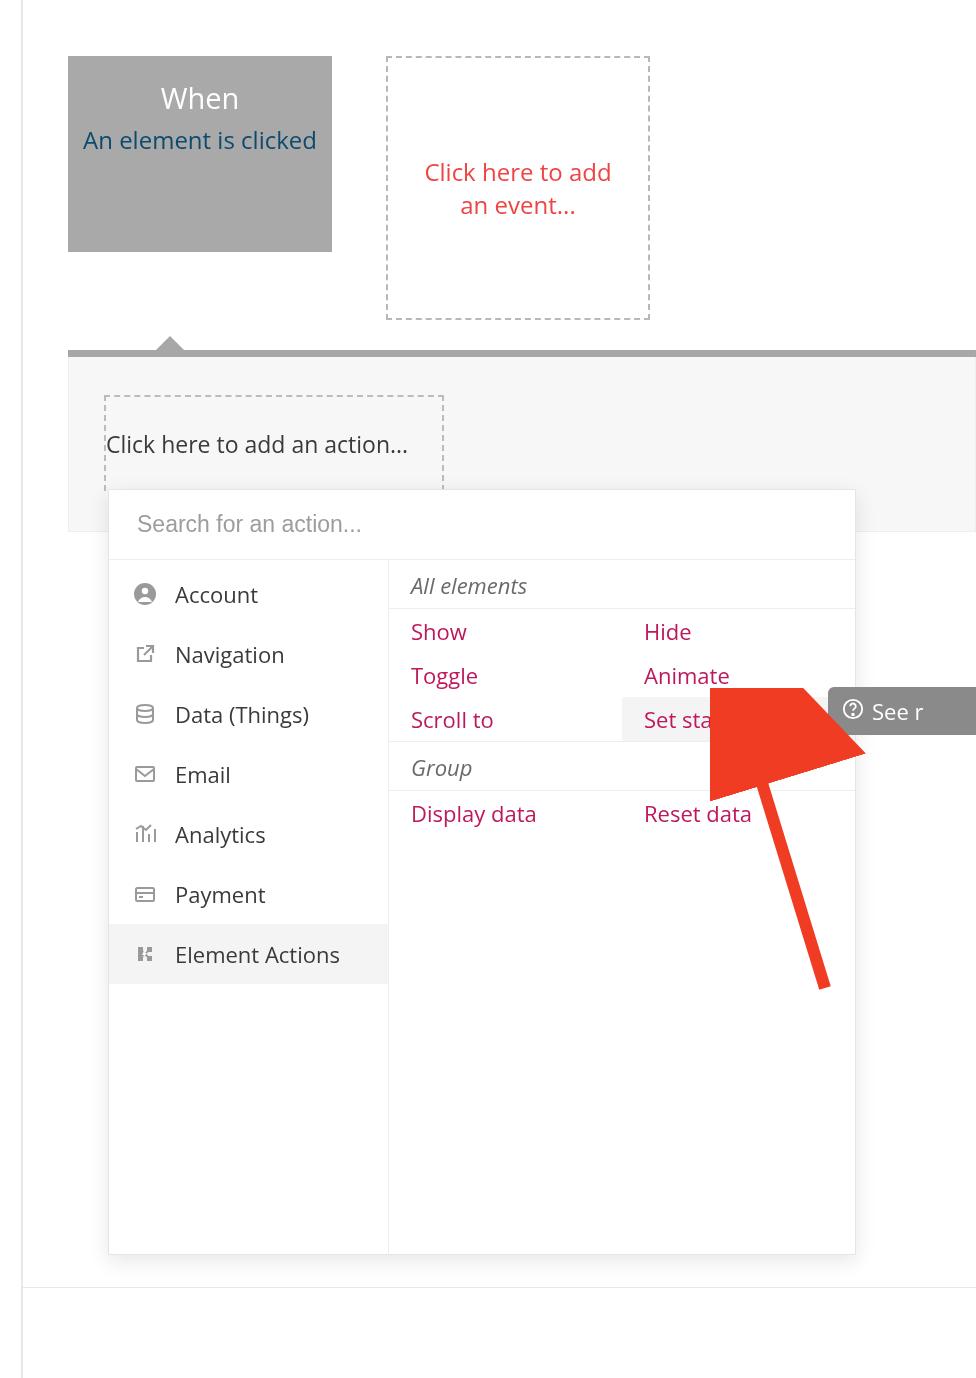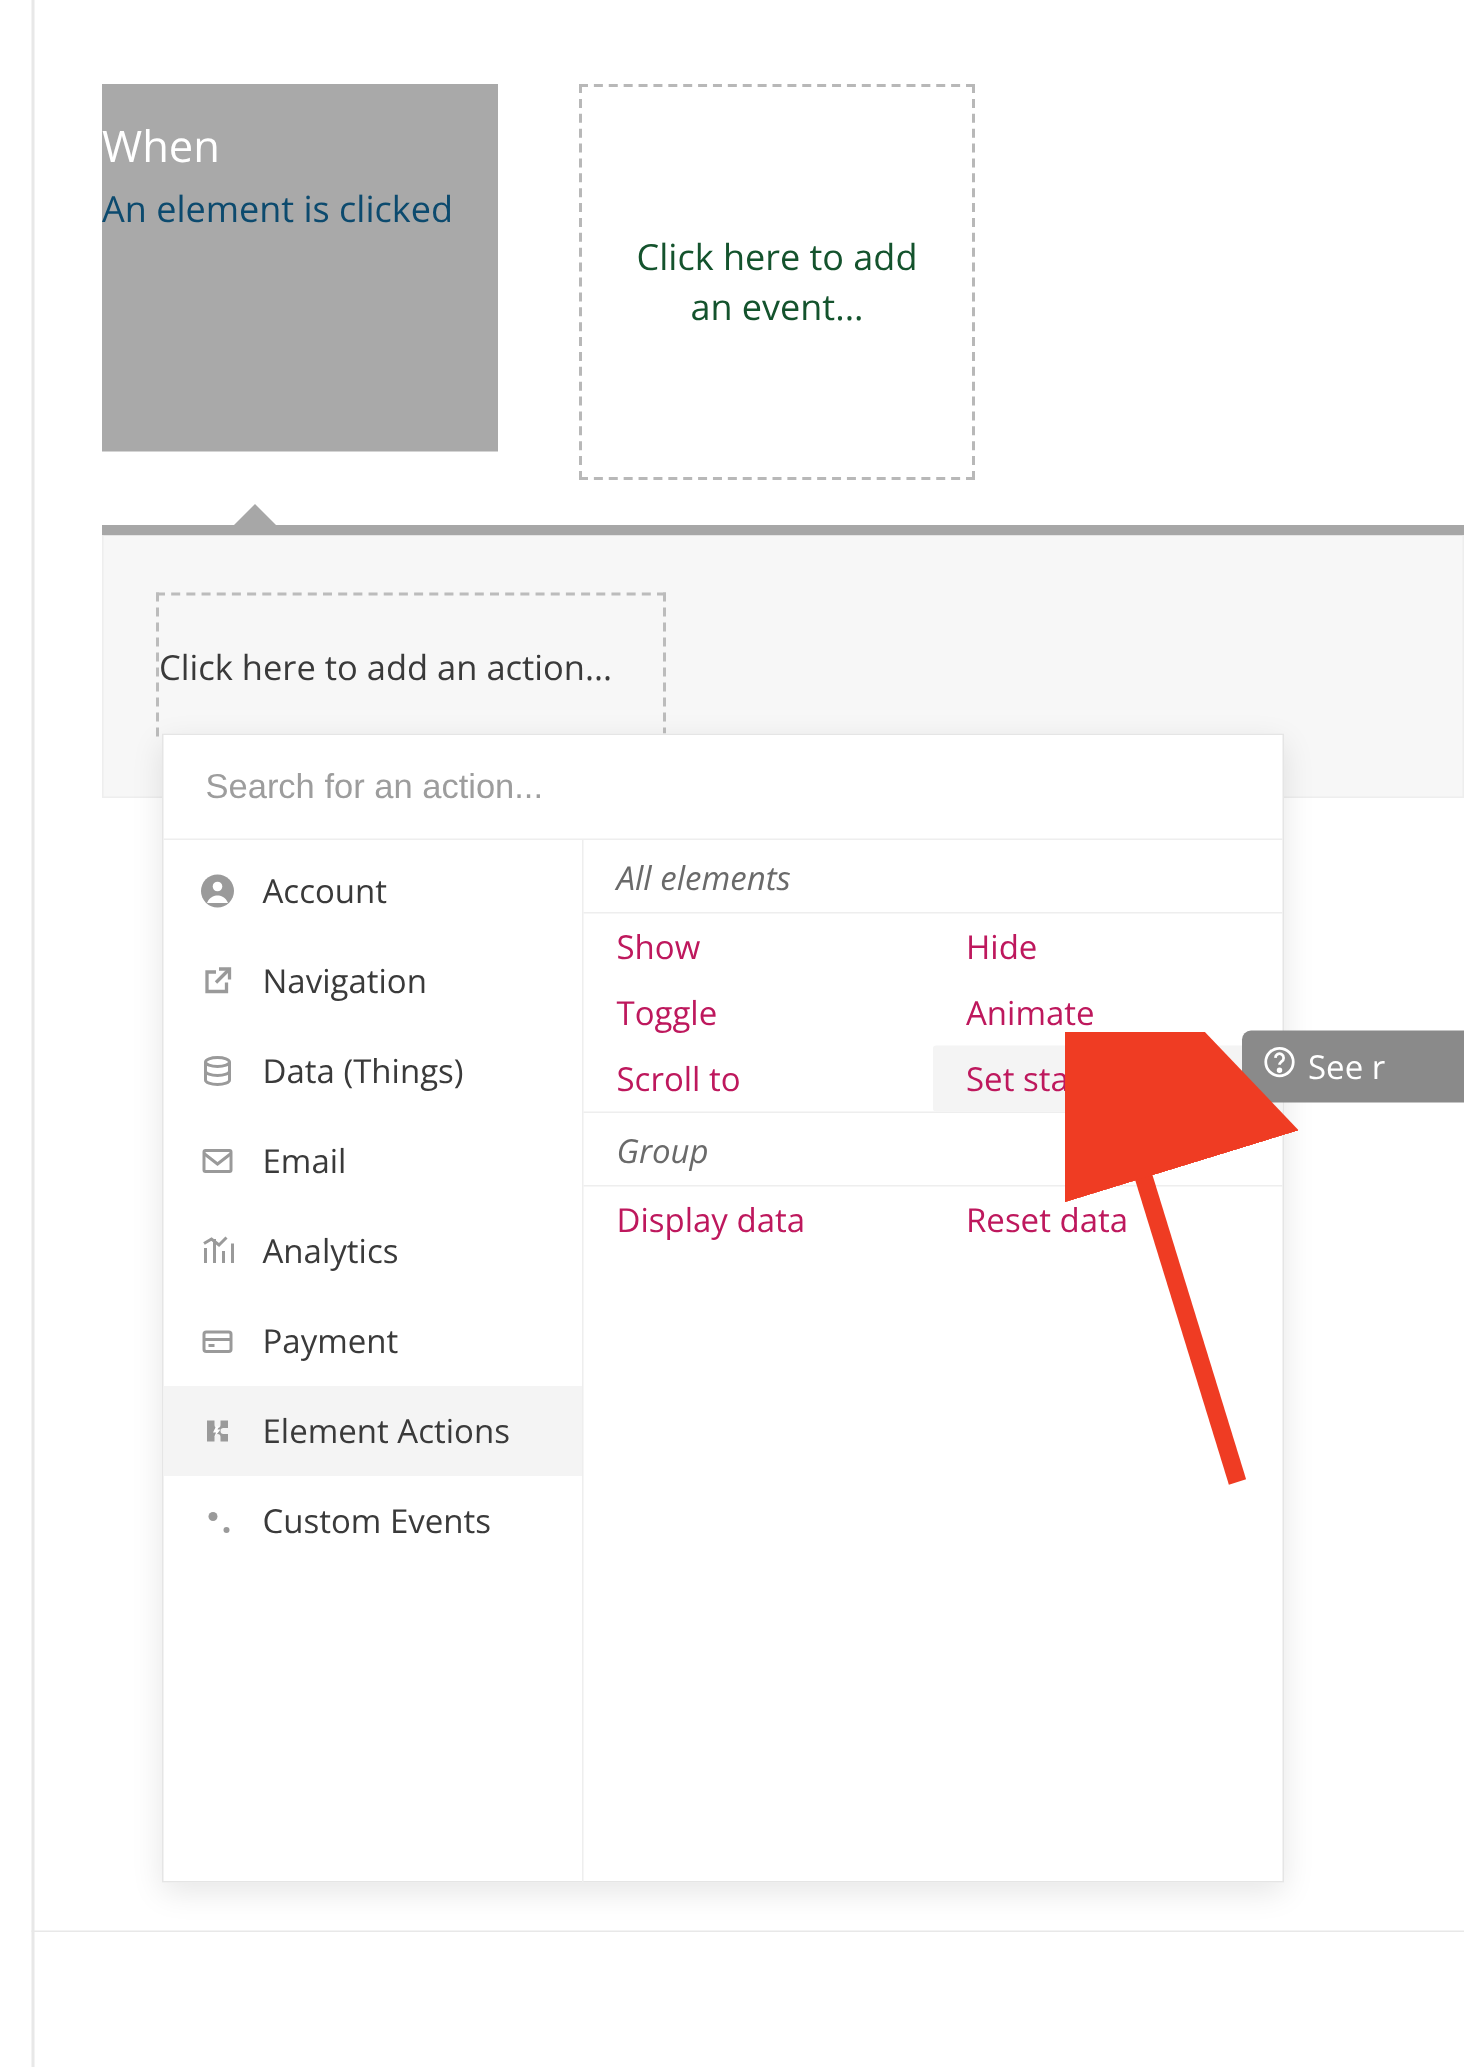--- a/index.html
+++ b/index.html
@@ -20,44 +20,44 @@
     width: 2px;
     height: 1378px;
     background: #e8e8e8;
   }
 
   .event-block {
     position: absolute;
     left: 68px;
     top: 56px;
     width: 264px;
-    height: 245px;
+    height: 196px;
     background: #a9a9a9;
     color: #fff;
-    text-align: left;
+    text-align: center;
     padding-top: 22px;
   }
   .event-block .when {
     font-size: 29px;
     font-weight: 400;
   }
   .event-block .sub {
     font-size: 24px;
     color: #0c4a6e;
     margin-top: 6px;
   }
 
   .add-event {
     position: absolute;
     left: 386px;
     top: 56px;
     width: 264px;
     height: 264px;
     border: 2px dashed #b8b8b8;
-    color: #14532d;
+    color: #ef4444;
     display: flex;
     align-items: center;
     justify-content: center;
     text-align: center;
     font-size: 24px;
     padding: 0 30px;
   }
 
   .hbar {
     position: absolute;
@@ -319,31 +319,20 @@
         <span class="ic">
           <svg viewBox="0 0 24 24" fill="currentColor">
               <path d="M5 5h5v3a2 2 0 1 0 4 0V5h5v5h-3a2 2 0 1 0 0 4h3v5h-5v-3a2 2 0 1 0-4 0v3H5z"></path>
               <path d="M11 9l-2 4h2l-1 3 4-5h-2l1-2z" fill="#fff"></path>
             </svg>
         </span>
         <span class="lbl">Element Actions</span>
       </div>
 
 
-      <div class="cat-item">
-        <span class="ic">
-          <svg viewBox="0 0 24 24" fill="currentColor">
-              <circle cx="9" cy="9" r="3"></circle>
-              <path d="M9 2v3M9 13v3M2 9h3M13 9h3M4 4l2 2M12 12l2 2M4 14l2-2M12 6l2-2"></path>
-              <circle cx="18" cy="18" r="2"></circle>
-              <path d="M18 13v2M18 21v2M13 18h2M21 18h2"></path>
-            </svg>
-        </span>
-        <span class="lbl">Custom Events</span>
-      </div>
 
     </div>
 
     <div class="actions-grid">
       <div class="group-header">All elements</div>
       <div class="grid">
         <div class="act">Show</div>
         <div class="act">Hide</div>
         <div class="act">Toggle</div>
         <div class="act">Animate</div>

